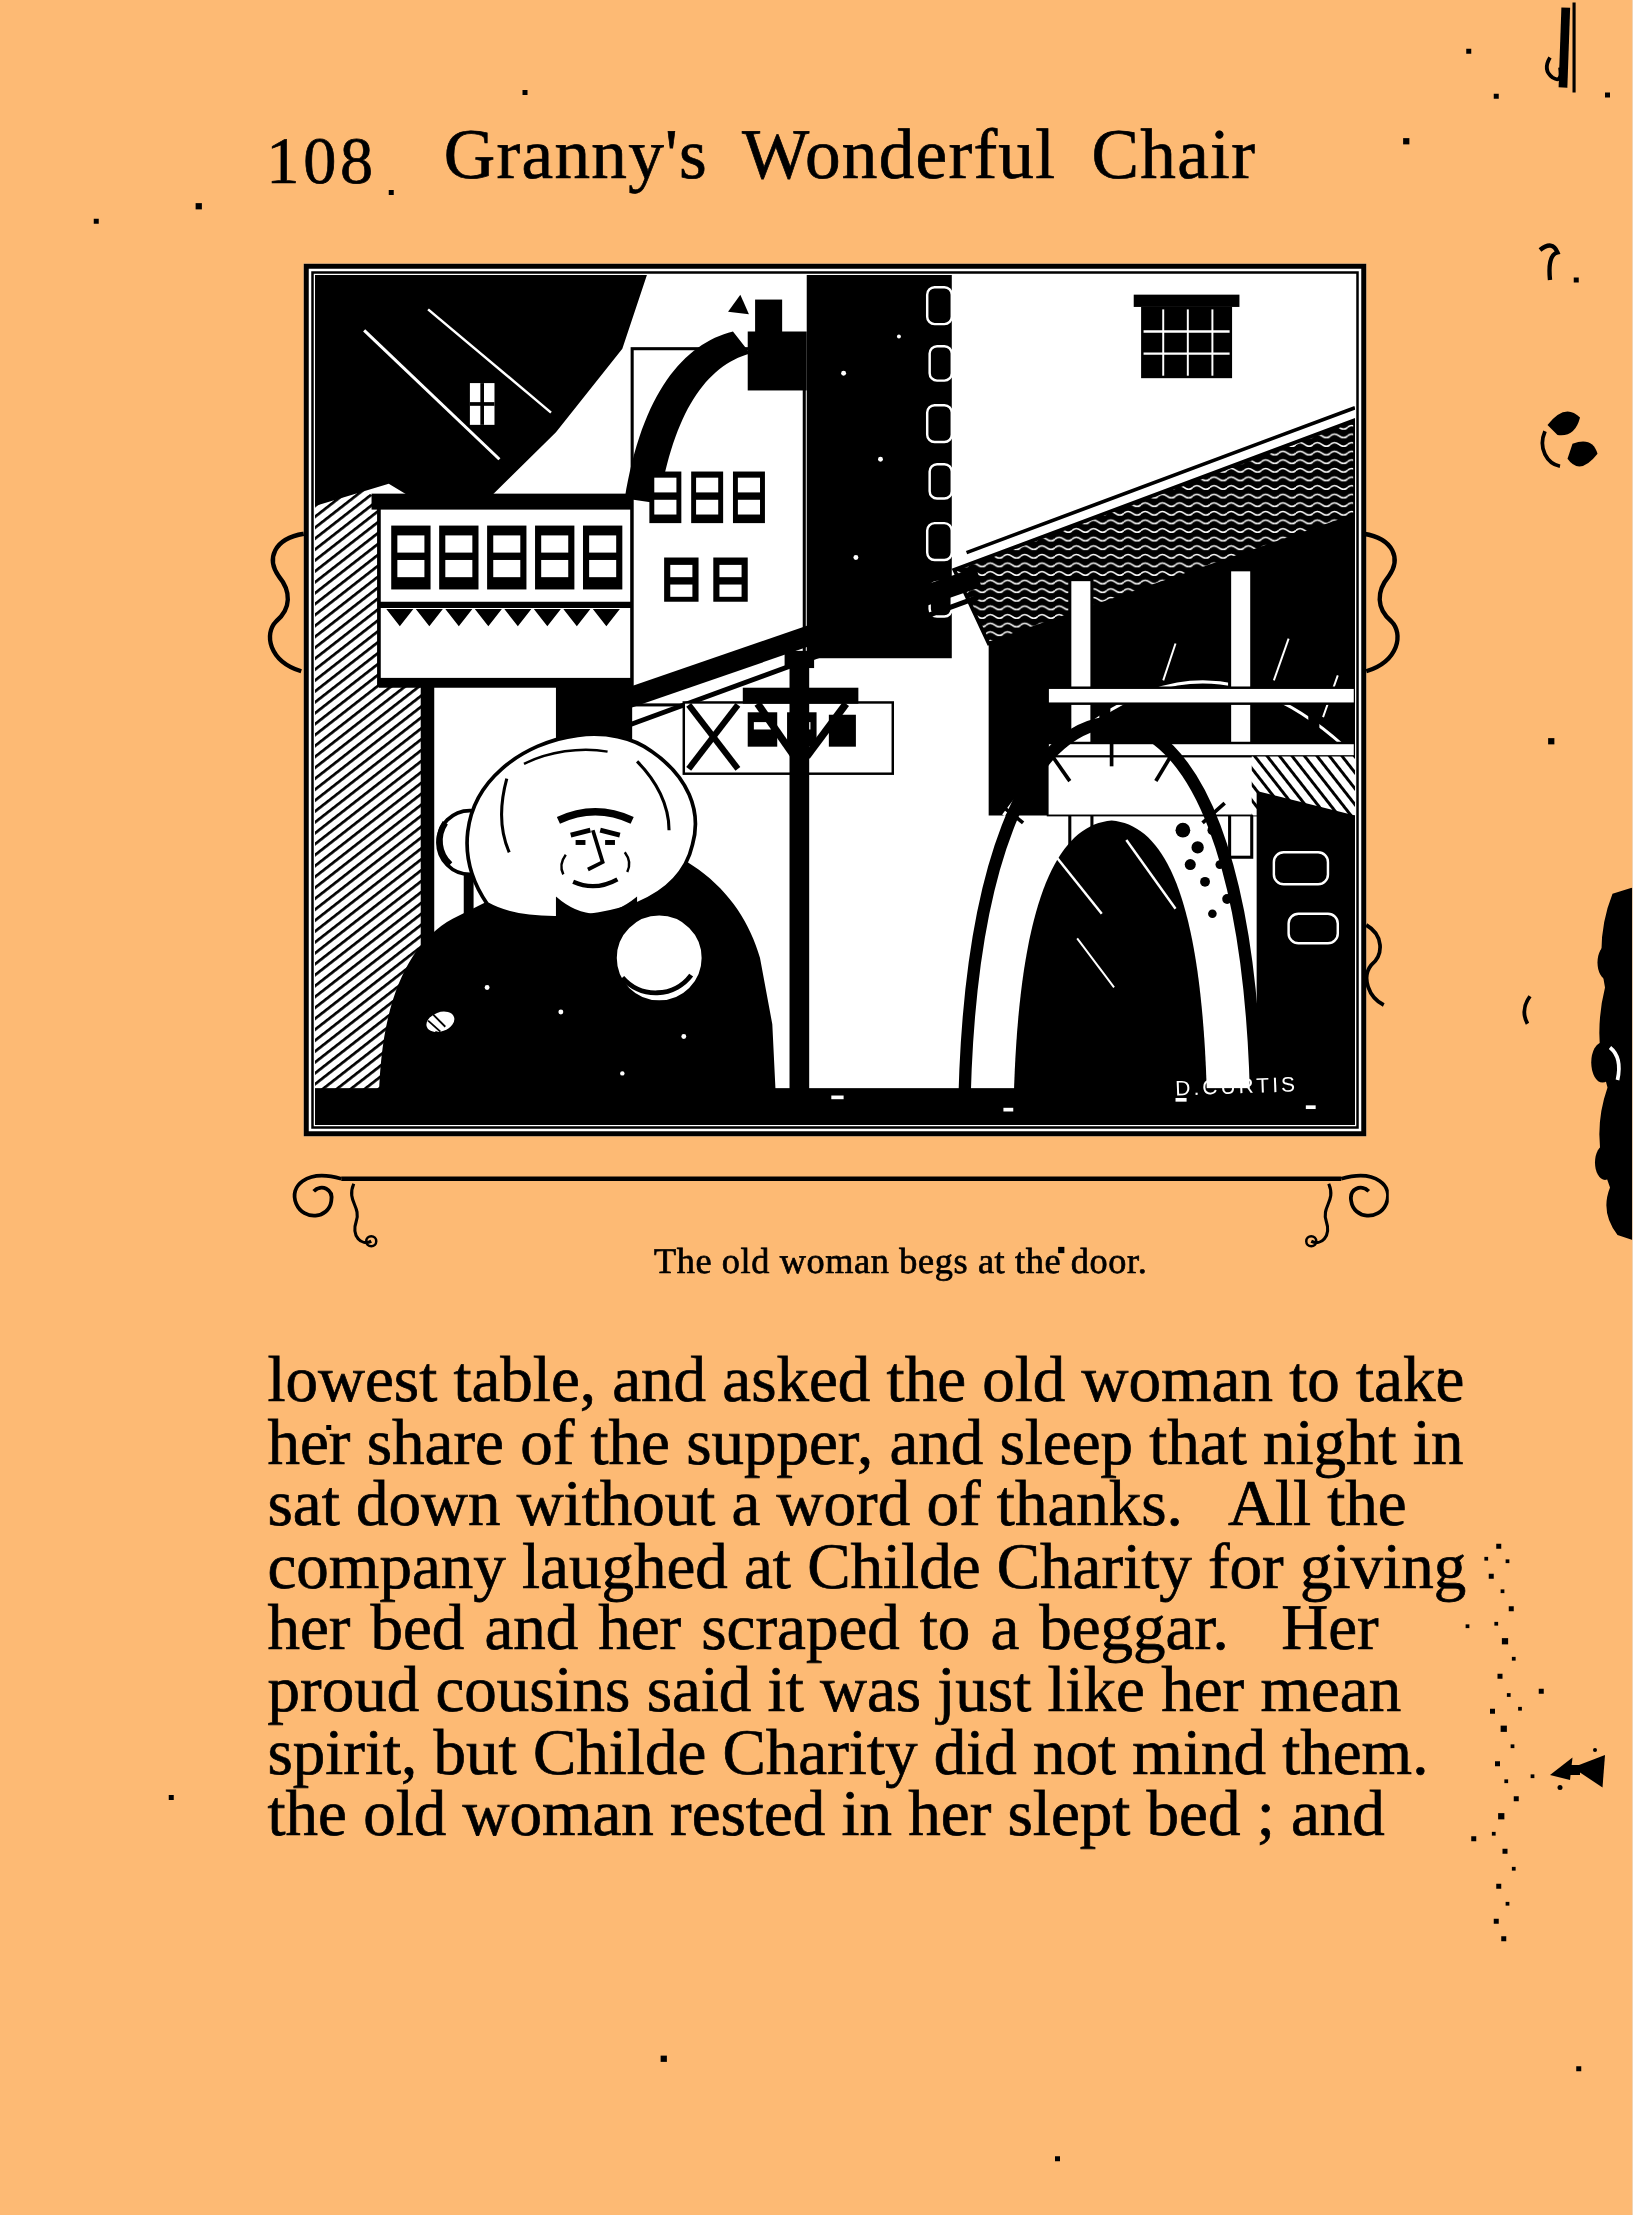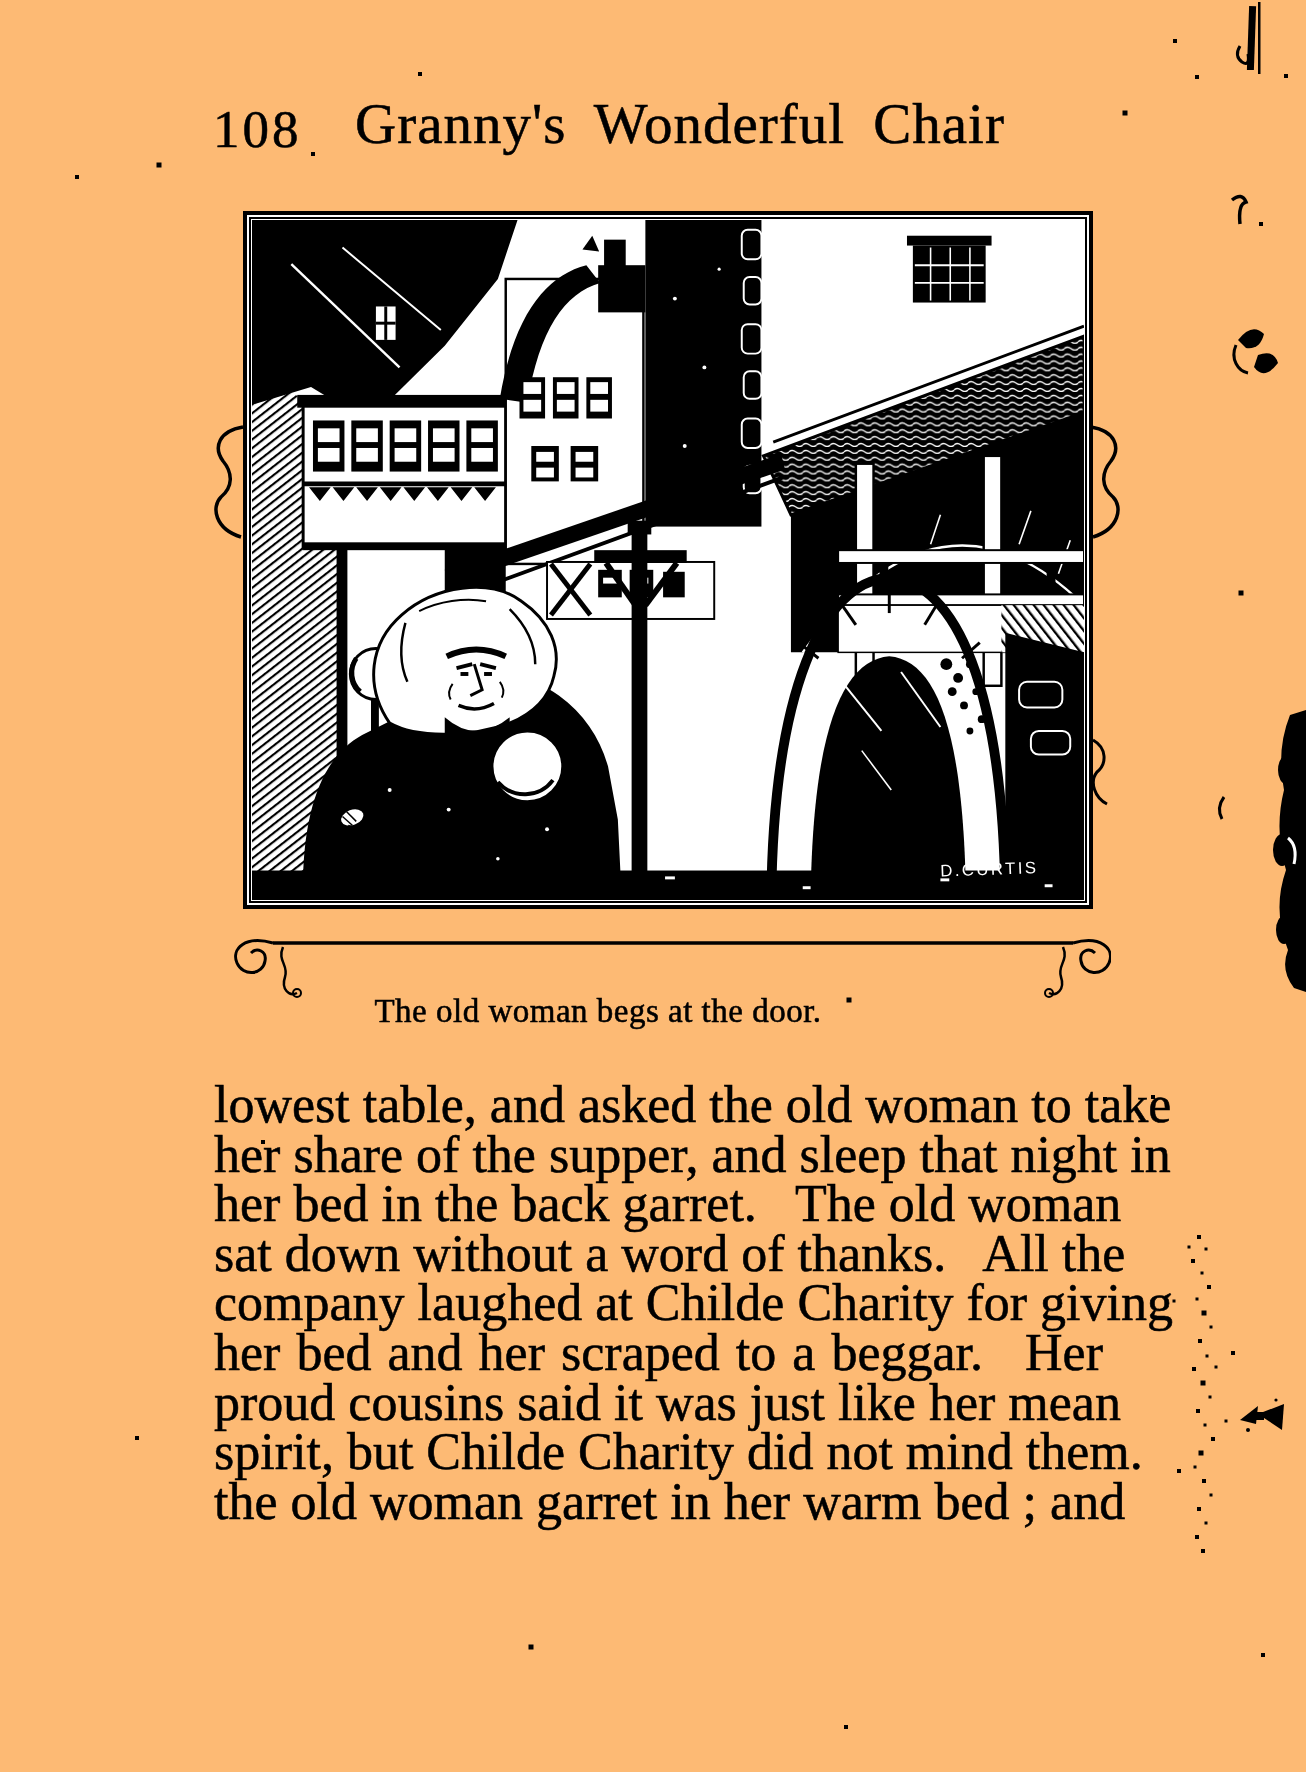--- a/index.html
+++ b/index.html
@@ -7,22 +7,22 @@
         font-family:"Liberation Serif", serif;color:#000;}
   .inky{-webkit-text-stroke:0.55px #000;}
   #page-number{position:absolute;left:213px;top:103px;font-size:53px;line-height:1;letter-spacing:3px;}
   #page-title{position:absolute;left:295px;top:95px;width:770px;text-align:center;
               font-size:57px;line-height:1;letter-spacing:1px;word-spacing:13px;}
   #illo-frame{position:absolute;left:243px;top:211px;width:850px;height:698px;
               border:4px solid #000;box-sizing:border-box;background:#fff;}
   #illo-frame .inner{position:absolute;inset:2px;border:2.5px solid #000;}
   #illo-frame svg.scene{position:absolute;inset:5px;width:calc(100% - 10px);height:calc(100% - 10px);}
   .flourish{position:absolute;}
-  #caption{position:absolute;left:278px;top:993px;width:640px;text-align:center;
-           font-size:33px;letter-spacing:0.5px;}
+  #caption{position:absolute;left:278px;top:993px;width:640px;text-align:right;
+           font-size:29px;letter-spacing:0.5px;}
   #body-text{position:absolute;left:214px;top:1080px;width:889px;font-size:52px;}
   #body-text .tline{height:49.6px;line-height:49.6px;text-align:justify;text-align-last:justify;
                     white-space:nowrap;overflow:visible;}
   .artifact{position:absolute;}
   
   #specks{position:absolute;left:0;top:0;width:2px;height:2px;background:transparent;
     box-shadow:
       76px 176px 0 1px #000, 158px 164px 0 1.5px #000, 312px 153px 0 1px #000,
       419px 73px 0 1px #000, 1124px 112px 0 1.5px #000, 1196px 76px 0 1px #000,
       1174px 40px 0 1px #000, 848px 999px 0 1.5px #000, 262px 1141px 0 1px #000,
@@ -290,27 +290,26 @@
     <path d="M848,38 C876,30 890,44 884,58 C878,72 858,70 856,56 C854,46 864,42 870,48" stroke="#000" stroke-width="3" fill="none"></path>
     <path d="M838,42 C844,56 832,60 836,72 C840,84 832,92 824,88" stroke="#000" stroke-width="2.5" fill="none"></path>
     <circle cx="824" cy="88" r="4" stroke="#000" stroke-width="2" fill="none"></circle>
   </svg>
 
   <div id="caption" class="inky">The old woman begs at the door.</div>
 
   <div id="body-text" class="inky">
     <div class="tline">lowest table, and asked the old woman to take</div>
     <div class="tline">her share of the supper, and sleep that night in</div>
-    <div class="tline">her bed in the back garret.  The old woman</div>
     <div class="tline">sat down without a word of thanks.  All the</div>
     <div class="tline">company laughed at Childe Charity for giving</div>
     <div class="tline">her bed and her scraped to a beggar.  Her</div>
     <div class="tline">proud cousins said it was just like her mean</div>
     <div class="tline">spirit, but Childe Charity did not mind them.</div>
-    <div class="tline">the old woman garret in her warm bed ; and</div>
+    <div class="tline">the old woman rested in her slept bed ; and</div>
   </div>
 
   <svg class="artifact" style="left:1230px;top:0px" width="60" height="240" viewBox="0 0 60 240">
     <rect x="18" y="6" width="7" height="64" fill="#000" transform="rotate(2 21 38)"></rect>
     <rect x="28" y="2" width="2.5" height="72" fill="#000"></rect>
     <path d="M10,46 q-6,10 2,16 q8,5 6,-8" stroke="#000" stroke-width="3" fill="none"></path>
     <path d="M2,200 q10,-8 14,2 q-8,2 -6,22" stroke="#000" stroke-width="3.5" fill="none"></path>
   </svg>
   <svg class="artifact" style="left:1228px;top:315px" width="58" height="75" viewBox="0 0 58 75">
     <path d="M10,25 q14,-18 26,-6 q-4,16 -18,14 z" fill="#000"></path>

